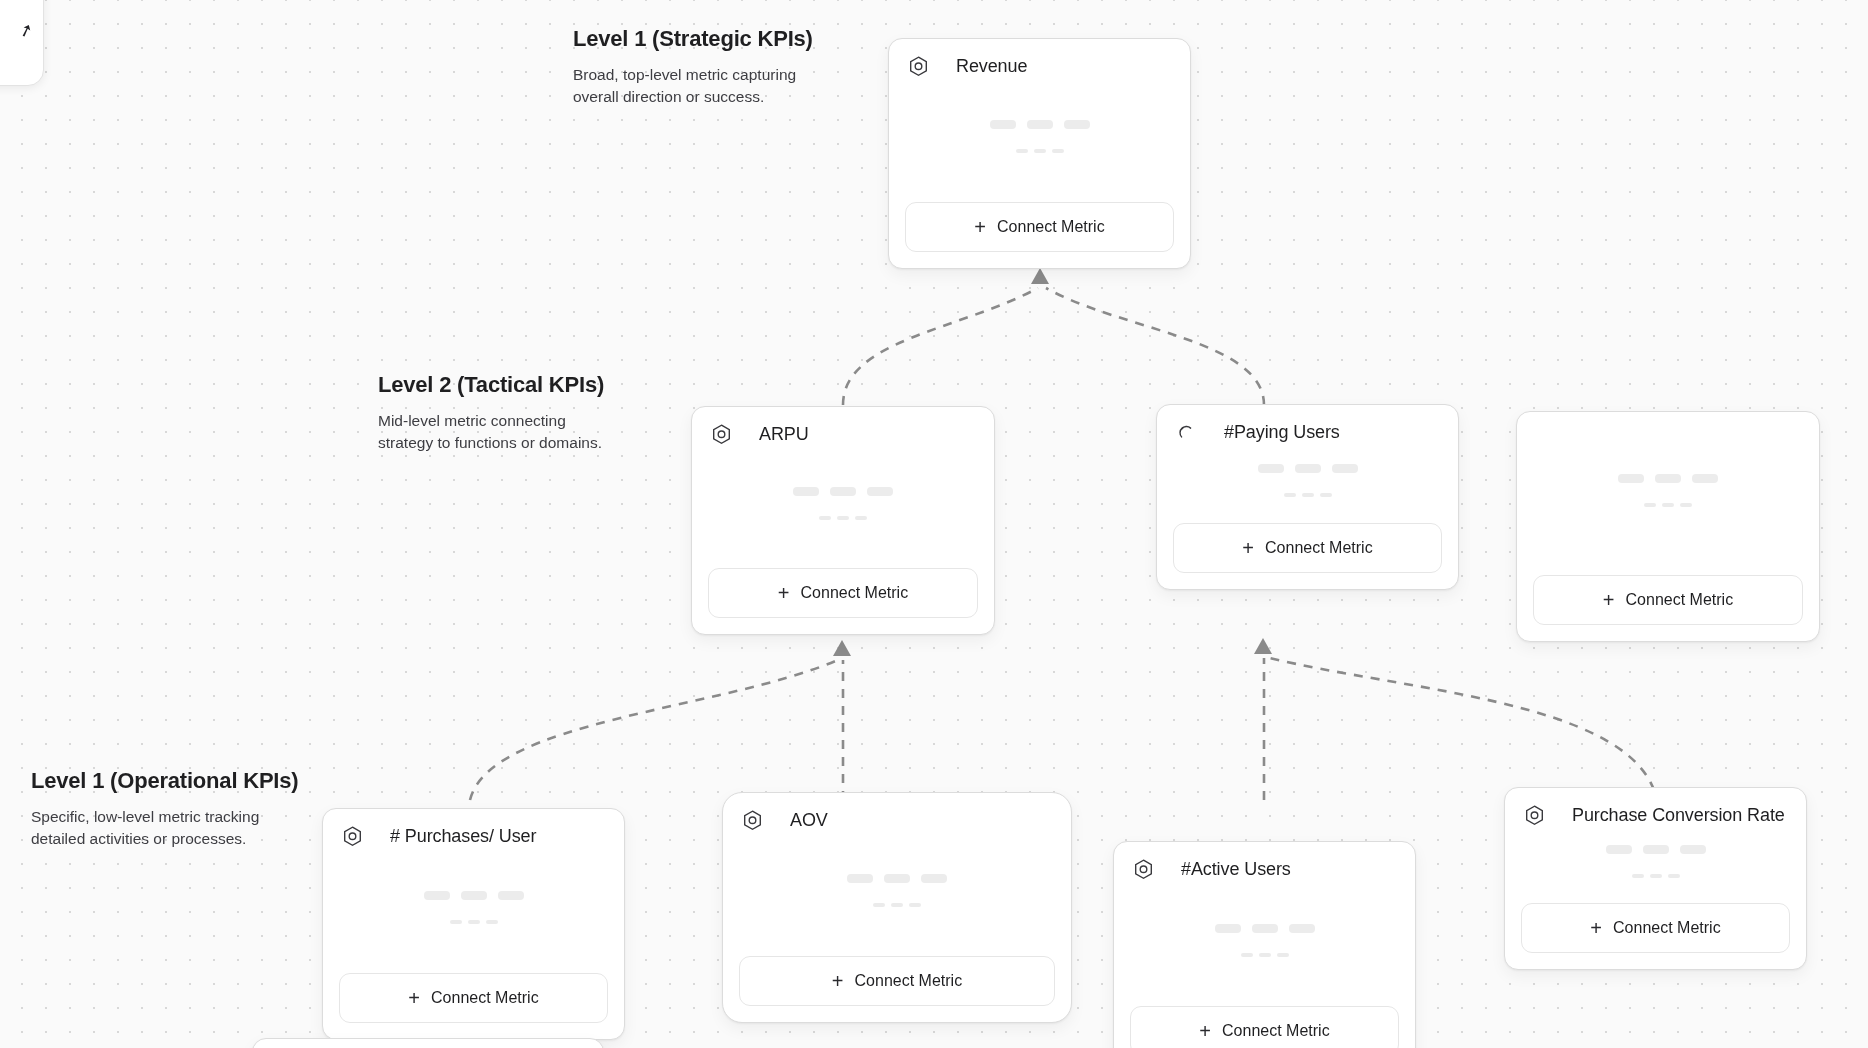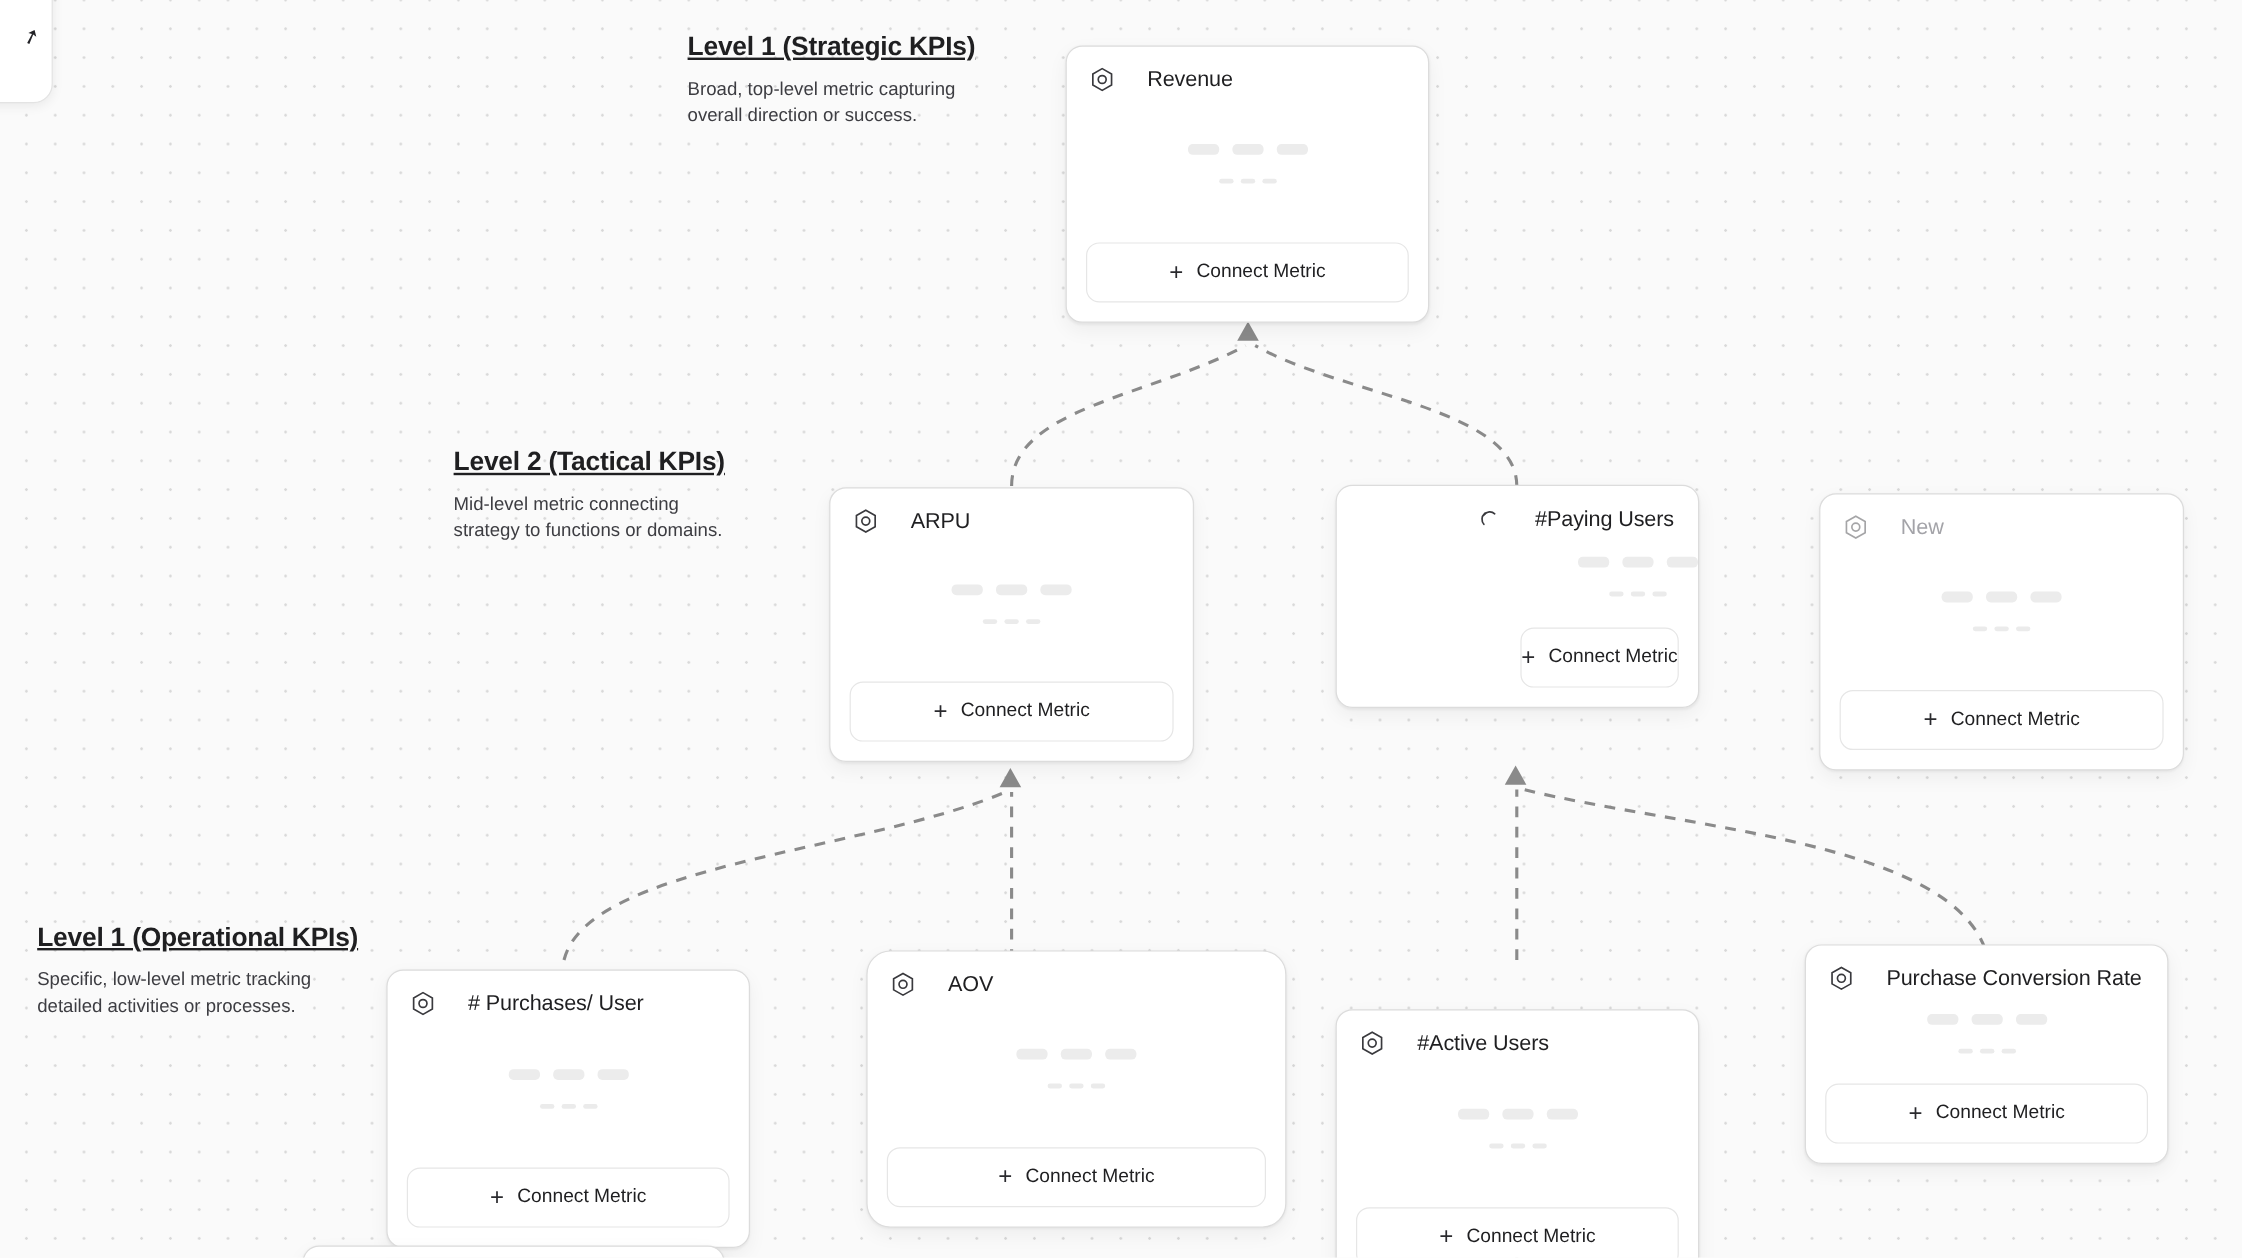--- a/index.html
+++ b/index.html
@@ -47,21 +47,20 @@
   .level-label {
     position: absolute;
     z-index: 4;
   }
   .level-title {
     font-size: 22px;
     font-weight: 700;
     color: #1f1f21;
     letter-spacing: -0.2px;
     white-space: nowrap;
-    text-decoration: underline;
   }
   .level-desc {
     margin-top: 12px;
     font-size: 15.5px;
     line-height: 1.45;
     color: #3d3d42;
     max-width: 260px;
   }
   .level-desc .ln { display: block; }
 
@@ -267,21 +266,21 @@
       <span class="skel-bar s"></span>
       <span class="skel-bar s"></span>
     </div>
   </div>
   <div class="connect-btn">
     <span class="plus">+</span>
     <span class="lbl">Connect Metric</span>
   </div>
 </div>
 
-<div class="card" style="left:1113px; top:404px; width:303px; height:186px;align-items:flex-end;">
+<div class="card" style="left:1156px; top:404px; width:303px; height:186px;">
   <div class="card-head">
     <svg class="spin-icon" width="19" height="21" viewBox="0 0 20 20">
       <path d="M4.8 14.6 A 6.2 6.2 0 1 1 14.6 6.0" fill="none" stroke="#3a3a3e" stroke-width="1.5" stroke-linecap="round" stroke-dasharray="11 40"></path>
       <path d="M5.1 6.2 A 6.2 6.2 0 0 1 14.3 5.4" fill="none" stroke="#3a3a3e" stroke-width="1.5" stroke-linecap="round"></path>
     </svg>
     <span class="card-title">#Paying Users</span>
   </div>
   <div class="card-body">
     <div class="skel-row">
       <span class="skel-bar w1"></span>
@@ -294,27 +293,20 @@
       <span class="skel-bar s"></span>
     </div>
   </div>
   <div class="connect-btn">
     <span class="plus">+</span>
     <span class="lbl">Connect Metric</span>
   </div>
 </div>
 
 <div class="card placeholder" style="left:1516px; top:411px; width:304px; height:231px;">
-  <div class="card-head">
-    <svg class="hex-icon" width="19" height="21" viewBox="0 0 19 21">
-      <path d="M9.5 1.2 L17.3 5.6 L17.3 14.9 L9.5 19.3 L1.7 14.9 L1.7 5.6 Z" fill="none" stroke="#3a3a3e" stroke-width="1.4"></path>
-      <circle cx="9.5" cy="10.25" r="3.3" fill="none" stroke="#3a3a3e" stroke-width="1.4"></circle>
-    </svg>
-    <span class="card-title">New</span>
-  </div>
   <div class="card-body">
     <div class="skel-row">
       <span class="skel-bar w1"></span>
       <span class="skel-bar w2"></span>
       <span class="skel-bar w3"></span>
     </div>
     <div class="skel-row small">
       <span class="skel-bar s"></span>
       <span class="skel-bar s"></span>
       <span class="skel-bar s"></span>

